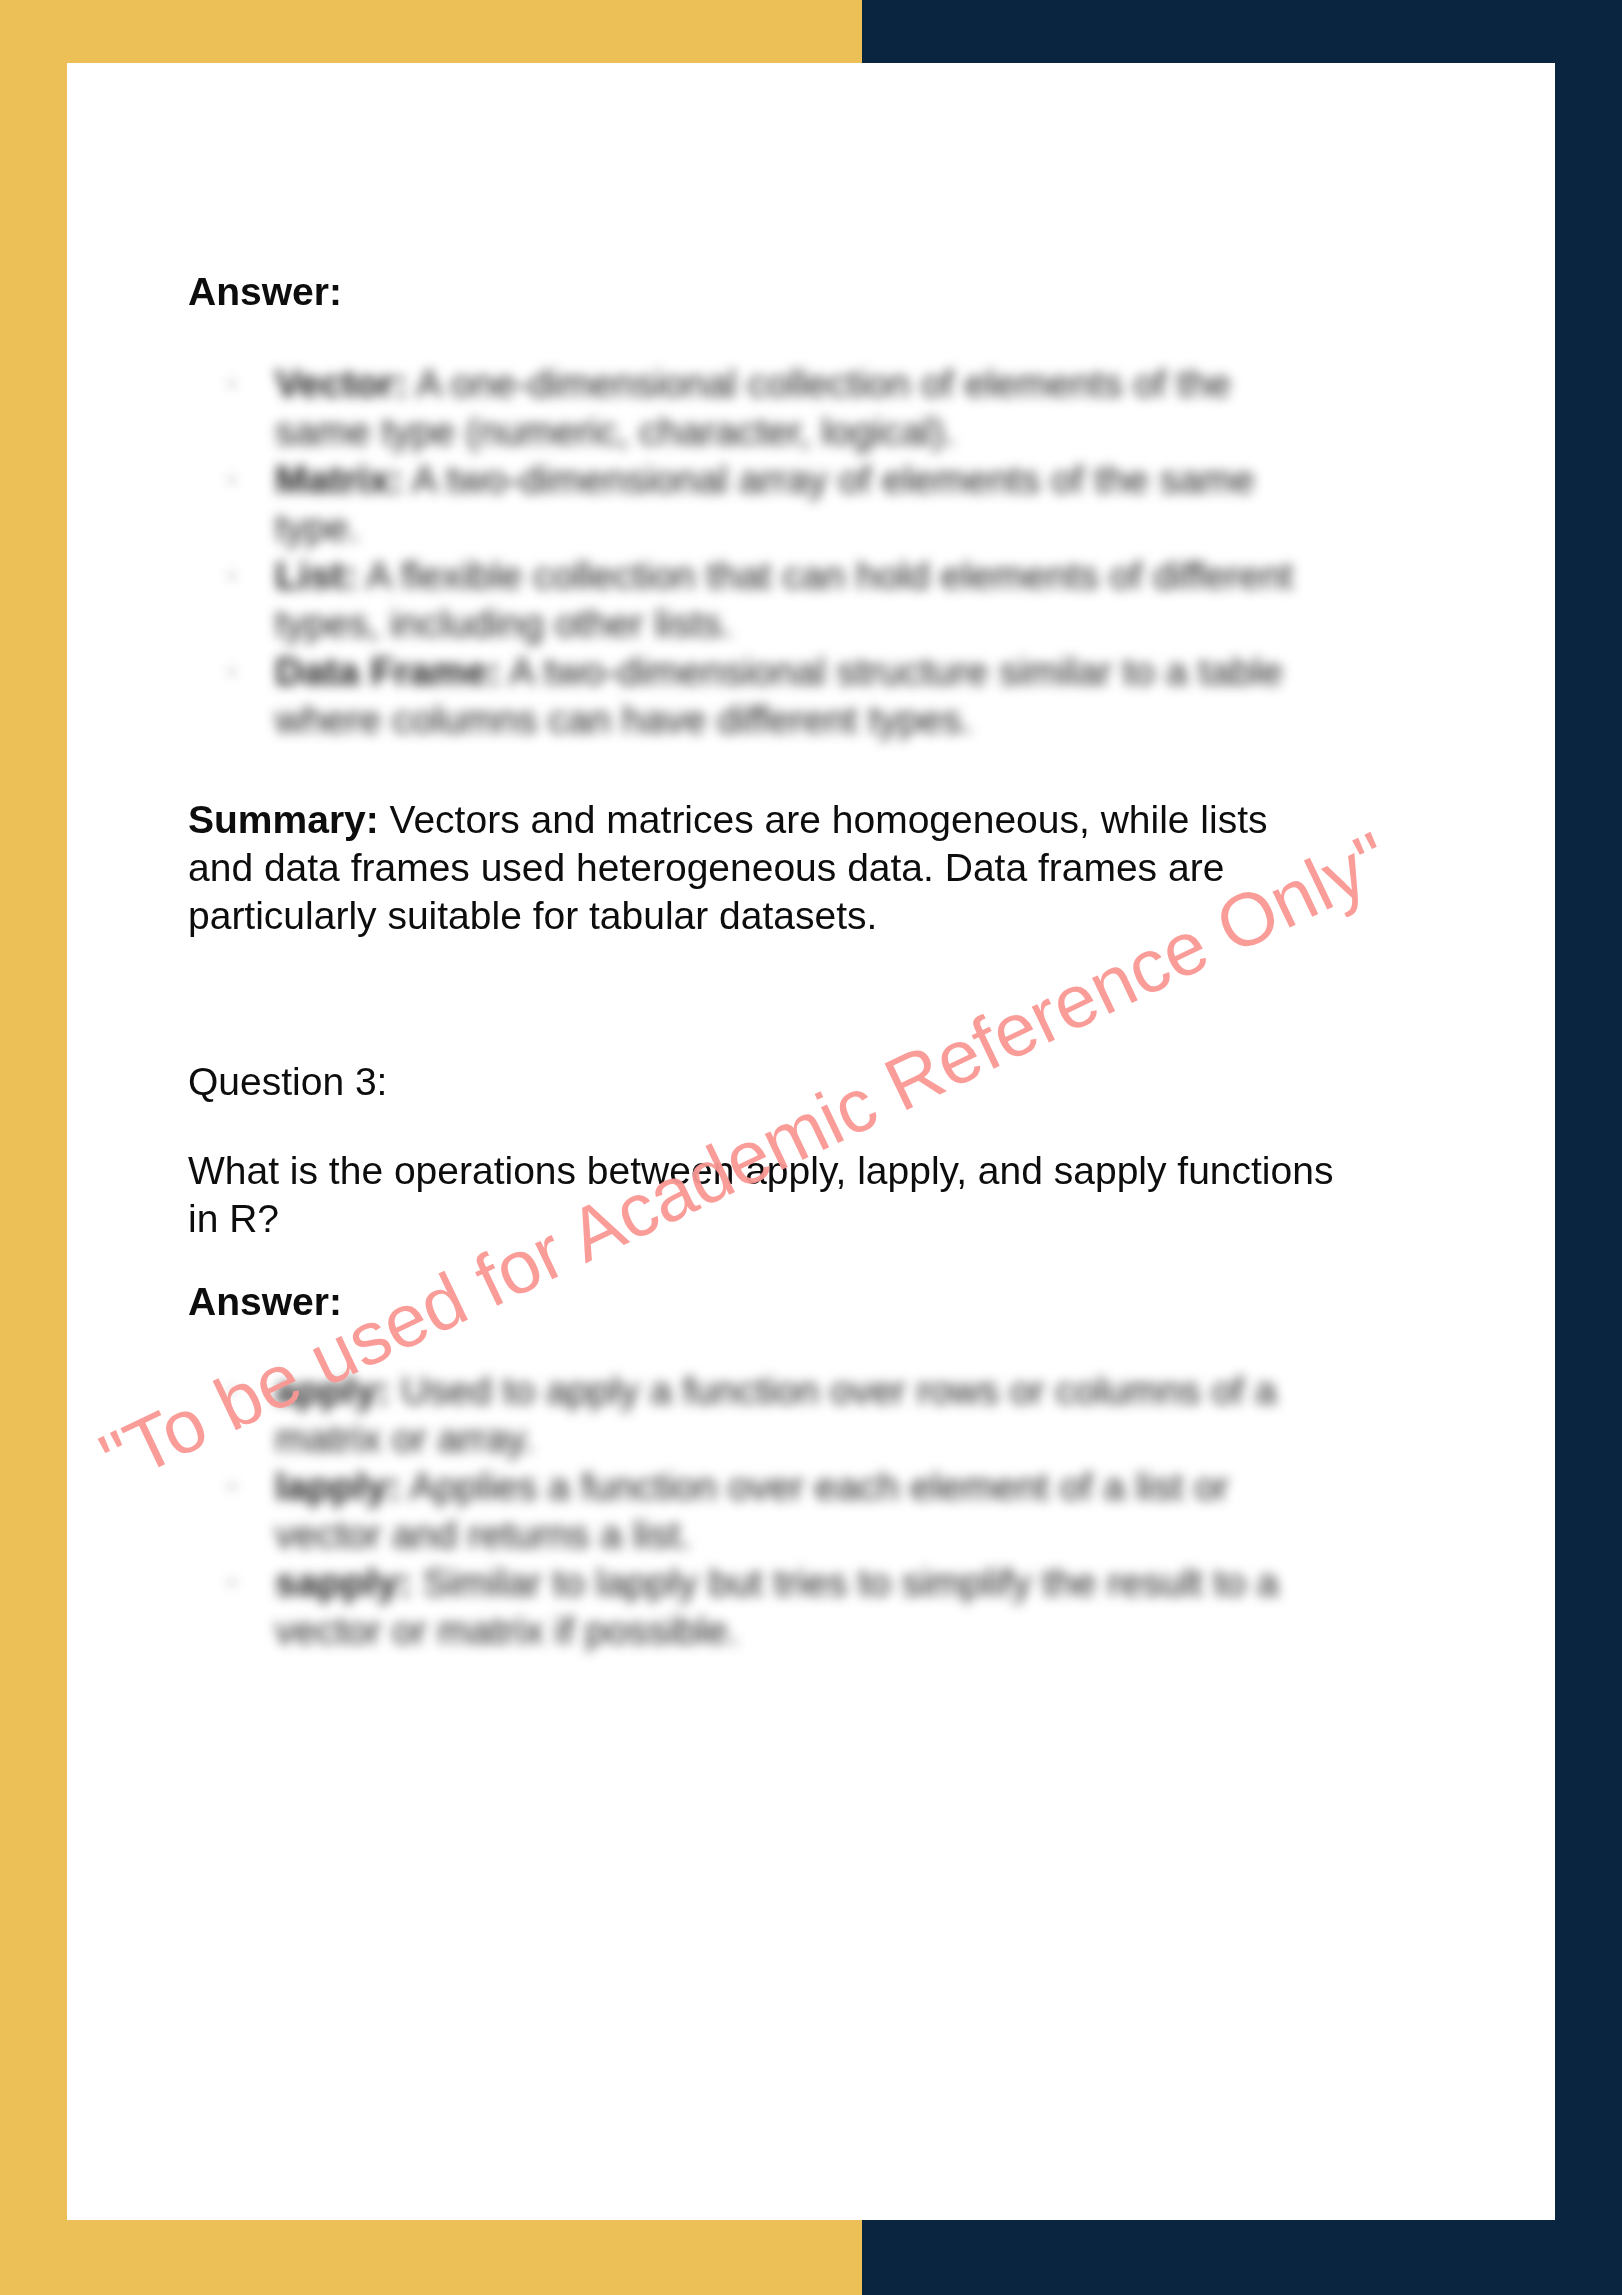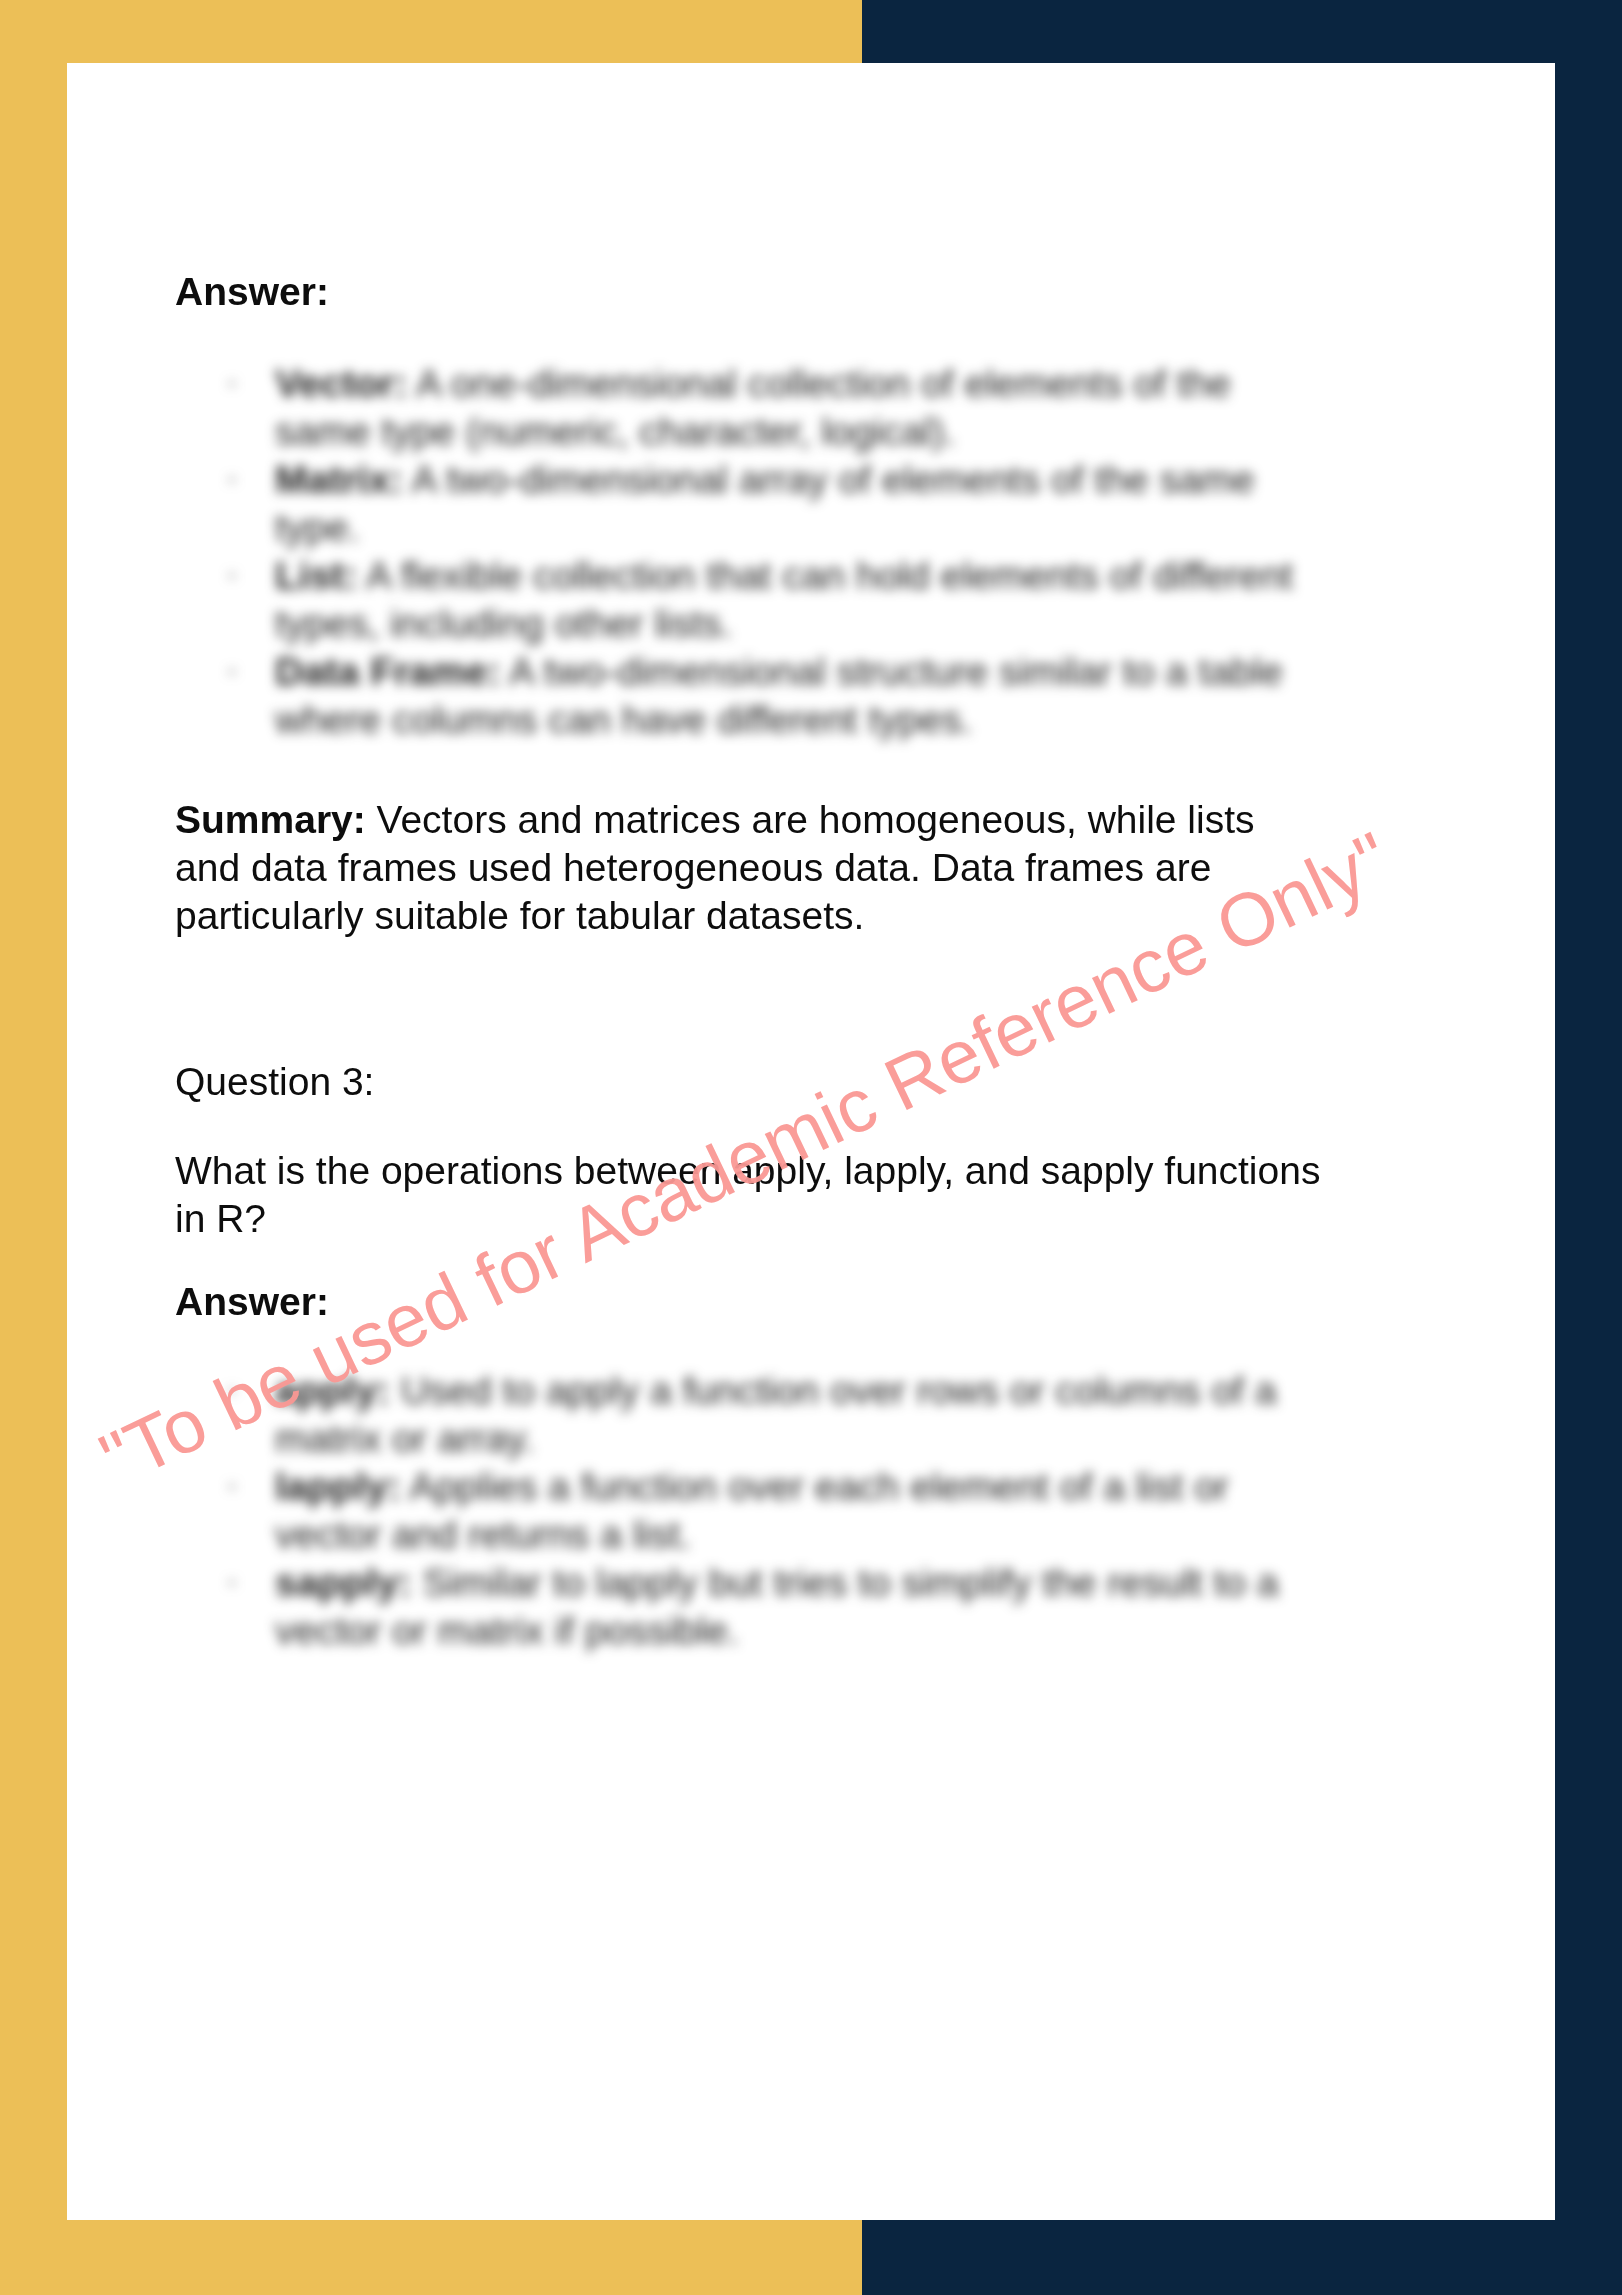--- a/index.html
+++ b/index.html
@@ -9,21 +9,21 @@
     background:linear-gradient(to right,#ecbf57 0px,#ecbf57 862px,#0a2540 862px,#0a2540 100%);
   }
   .page{
     position:absolute;left:67px;top:63px;width:1488px;height:2157px;
     background:#ffffff;
   }
   .content{
     position:absolute;left:108px;top:0;width:1341px;
     color:#0d0d0d;font-size:39px;line-height:48px;
   }
-  .para{white-space:pre-line;}
+  .para{white-space:pre-line;margin-left:13px;}
   .heading{font-weight:bold;margin-top:0;}
   .h1{margin-top:205px;}
   .h2{margin-top:35px;}
   .qlabel{margin-top:118px;}
   .qtext{margin-top:41px;}
   .summary{margin-top:52px;}
   .closing{margin-top:56px;}
   b{font-weight:bold;}
   .blist{filter:blur(5.9px);color:#1f1f1f;}
   .blist-1{margin-top:44px;}

